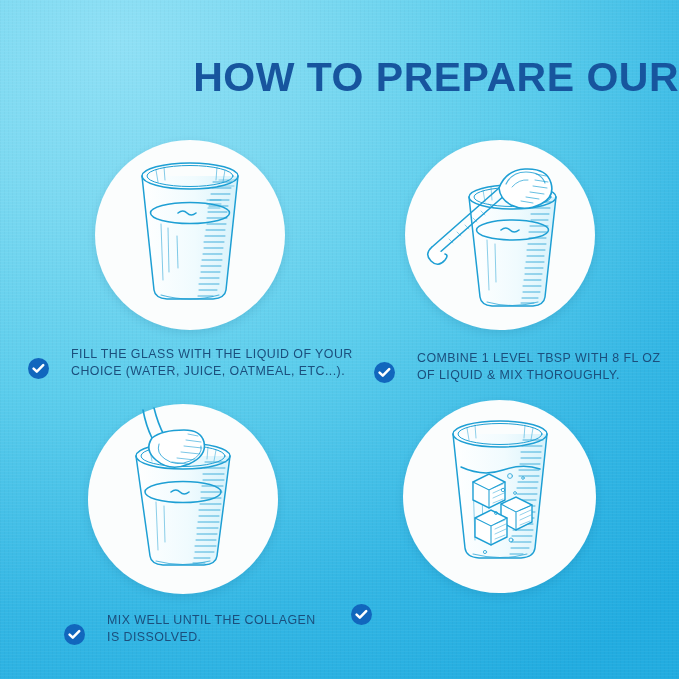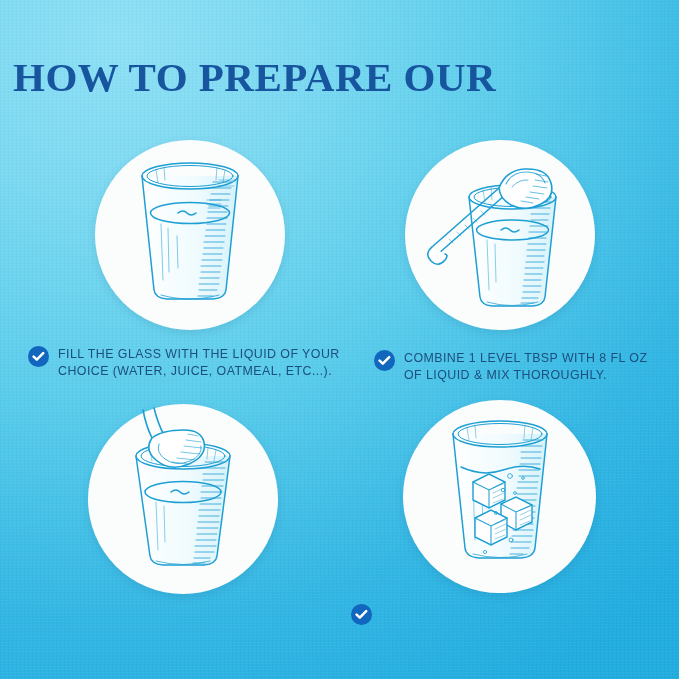--- a/index.html
+++ b/index.html
@@ -33,30 +33,29 @@
       repeating-linear-gradient(90deg, rgba(0,0,0,.35) 0 1px, rgba(0,0,0,0) 1px 4px);
     pointer-events: none;
   }
 
   
   #title {
     position: absolute;
     left: 0;
     right: 0;
     top: 26px;
-    text-align: left;
+    text-align: right;
     color: #17559e;
     font-weight: bold;
     font-size: 41px;
     line-height: 48px;
     letter-spacing: .5px;
     font-stretch: condensed;
     text-transform: uppercase;
-    font-family: Liberation Serif, serif;
-    padding-left: 13px;
+    font-family: Liberation Sans, sans-serif;
   }
   #title .tline { display: block; white-space: nowrap; }
 
   
   .panel {
     position: absolute;
   }
   .circle {
     position: absolute;
     border-radius: 50%;
@@ -66,22 +65,22 @@
   .art {
     position: absolute;
     inset: 0;
   }
   .art svg { display: block; width: 100%; height: 100%; }
 
   
   .caption {
     position: absolute;
     display: flex;
-    align-items: flex-start;
-    gap: 9px;
+    align-items: flex-end;
+    gap: 22px;
   }
   .badge {
     flex: 0 0 auto;
     width: 21px;
     height: 21px;
     border-radius: 50%;
     background: #1166bd;
     display: flex;
     align-items: center;
     justify-content: center;
@@ -375,20 +374,29 @@
   <div class="caption" id="cap-2">
     <span class="badge">
       <svg width="13" height="13" viewBox="0 0 13 13" aria-hidden="true">
         <path d="M1.6 6.6 L4.8 9.7 L11.2 3.1" fill="none" stroke="#ffffff" stroke-width="2.5" stroke-linecap="round" stroke-linejoin="round"></path>
       </svg>
     </span>
     <span class="ctext">COMBINE 1 LEVEL TBSP WITH 8 FL OZ
 OF LIQUID &amp; MIX THOROUGHLY.</span>
   </div>
 
+  <div class="caption" id="cap-3">
+    <span class="badge">
+      <svg width="13" height="13" viewBox="0 0 13 13" aria-hidden="true">
+        <path d="M1.6 6.6 L4.8 9.7 L11.2 3.1" fill="none" stroke="#ffffff" stroke-width="2.5" stroke-linecap="round" stroke-linejoin="round"></path>
+      </svg>
+    </span>
+    <span class="ctext">MIX WELL UNTIL THE COLLAGEN
+IS DISSOLVED.</span>
+  </div>
 
   <div class="caption" id="cap-4">
     <span class="badge">
       <svg width="13" height="13" viewBox="0 0 13 13" aria-hidden="true">
         <path d="M1.6 6.6 L4.8 9.7 L11.2 3.1" fill="none" stroke="#ffffff" stroke-width="2.5" stroke-linecap="round" stroke-linejoin="round"></path>
       </svg>
     </span>
   </div>
 
 </div>

